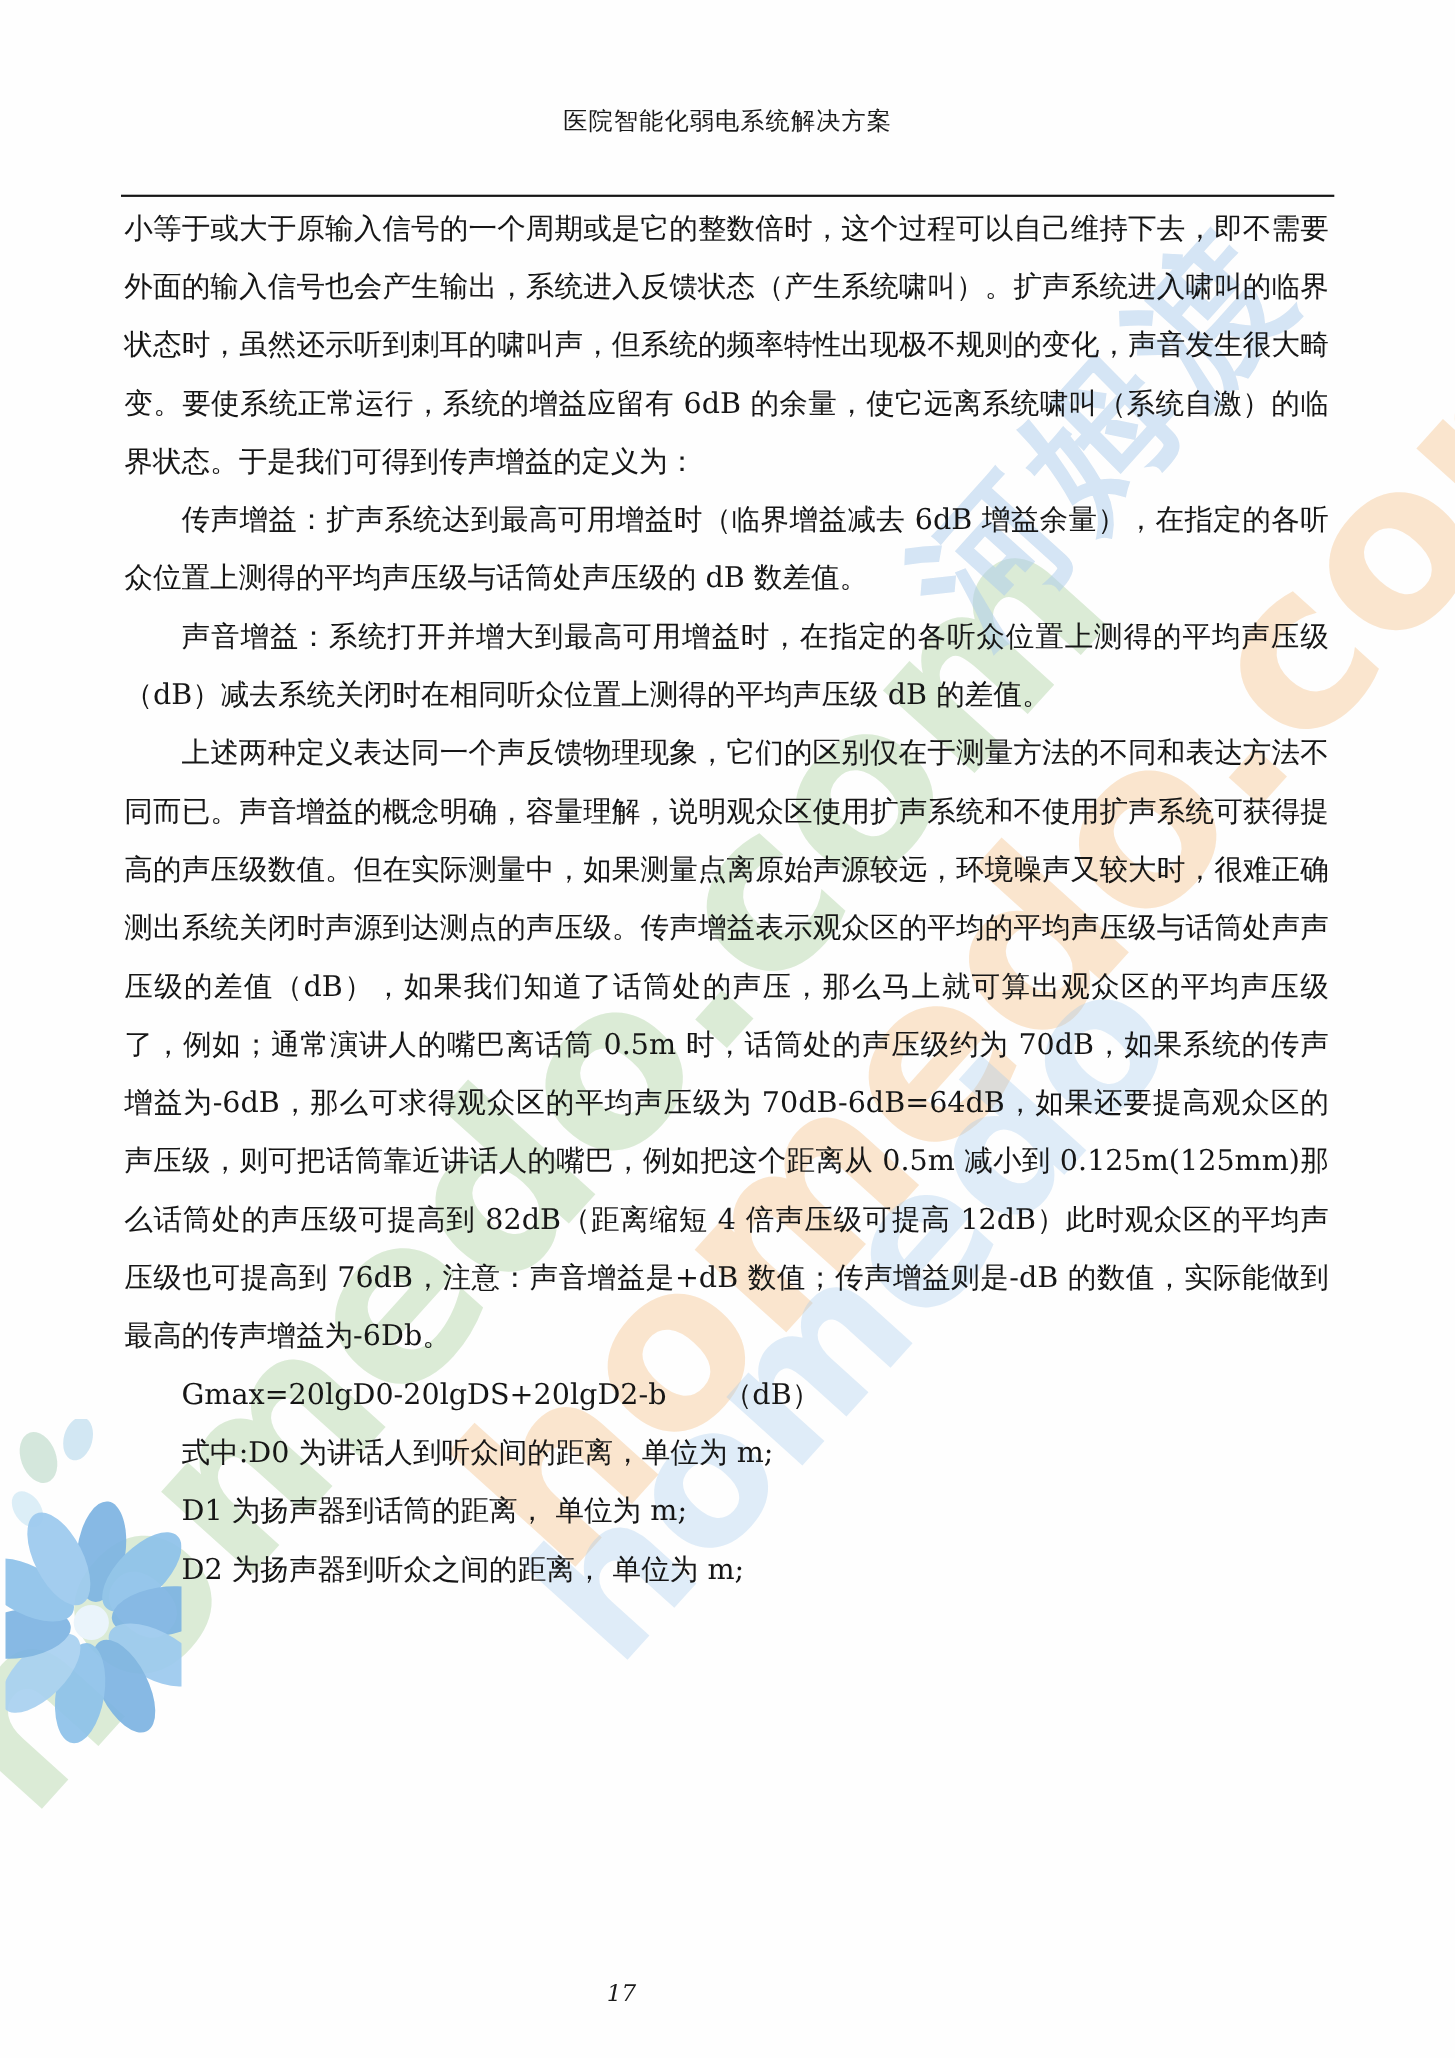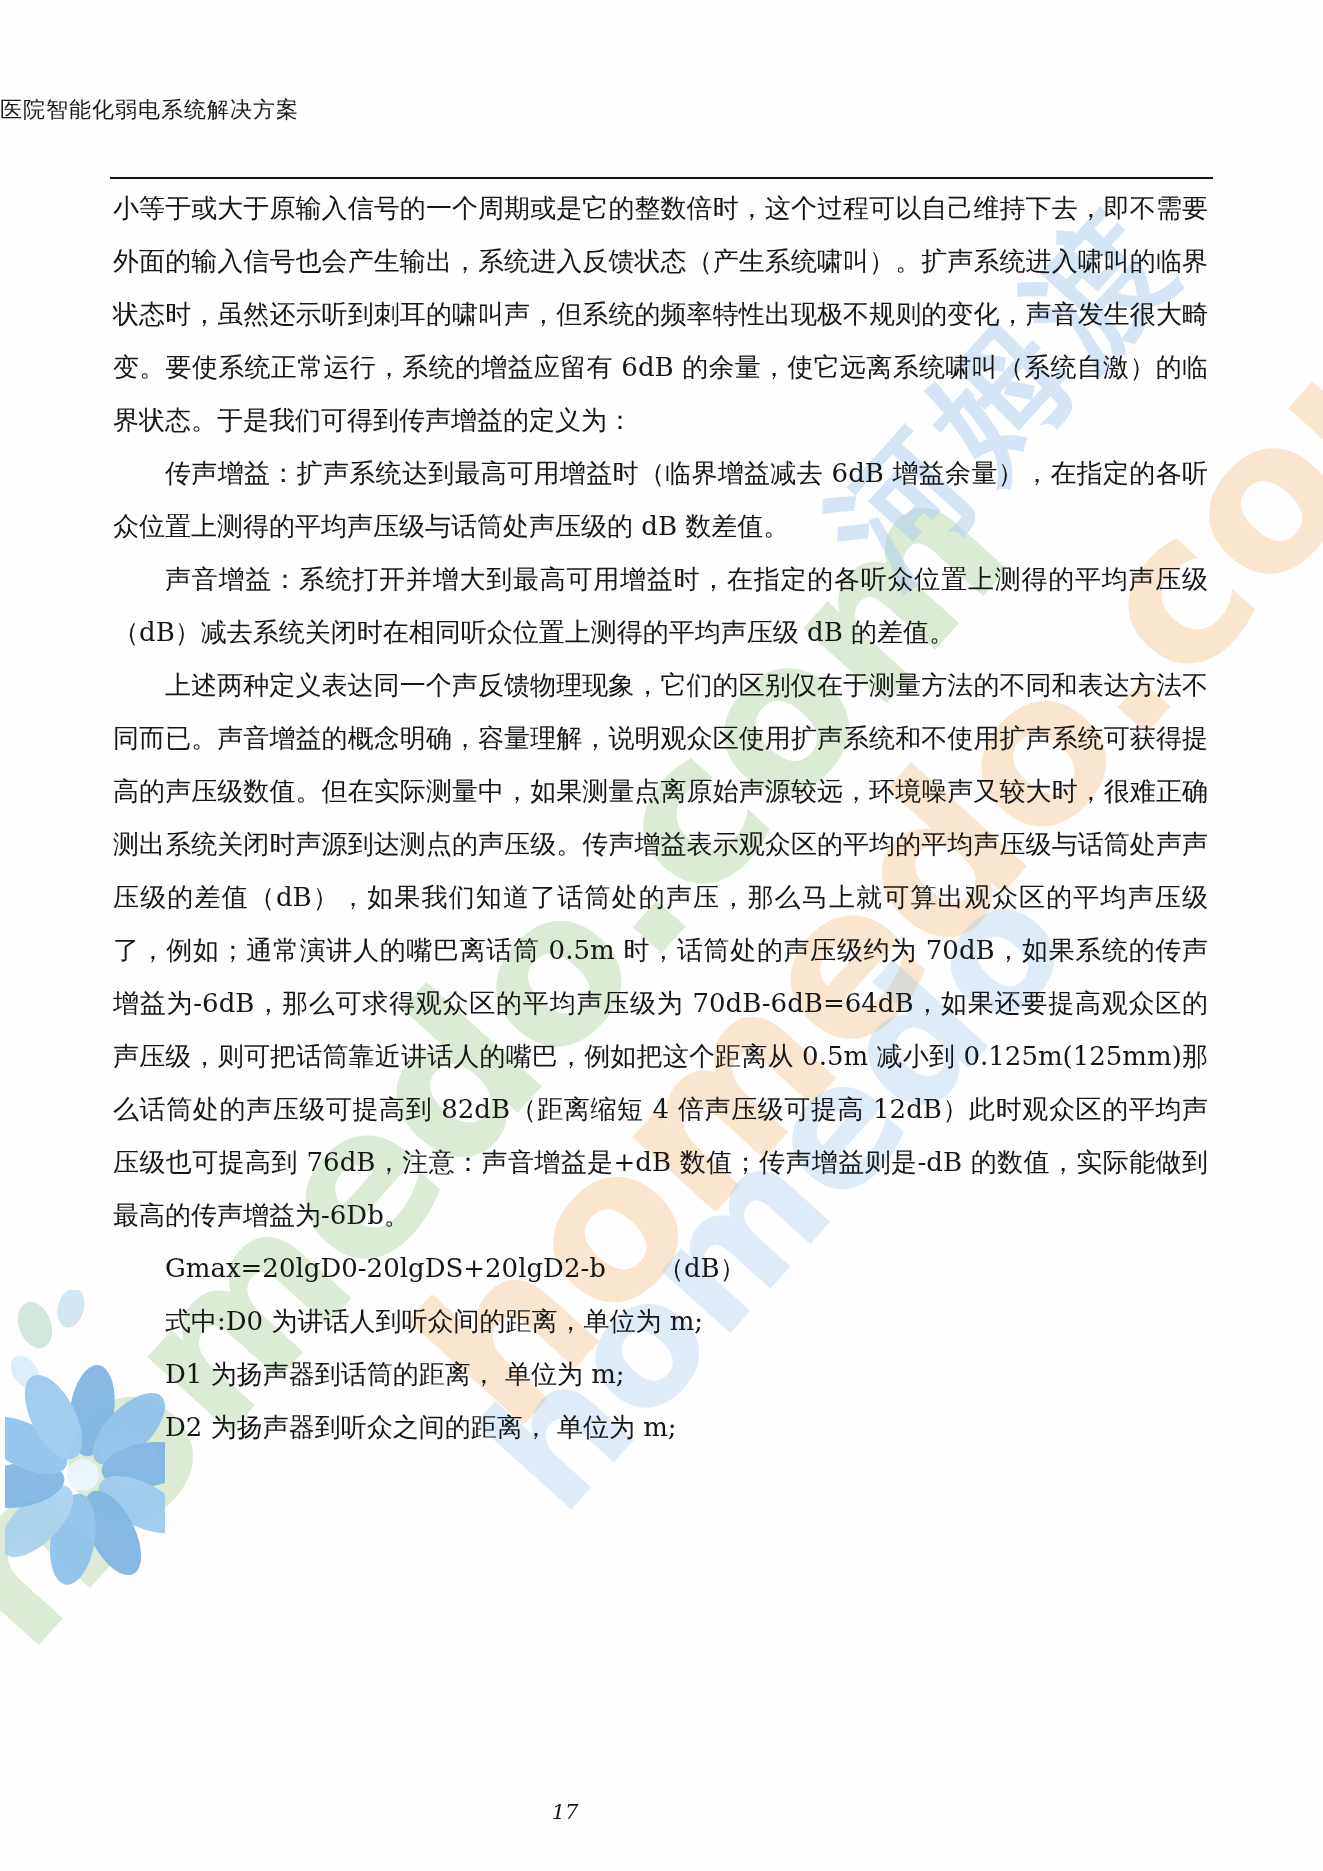--- a/index.html
+++ b/index.html
@@ -39,20 +39,21 @@
     position: absolute;
     left: 5px;
     top: 1290px;
   }
   
   .doc-title {
     position: absolute;
     top: 95px;
     left: 0;
     width: 1323px;
+    text-align: center;
     font-size: 22px;
     letter-spacing: 1px;
     color: #1a1a1a;
     z-index: 2;
   }
   .header-rule {
     position: absolute;
     top: 177px;
     left: 110px;
     width: 1103px;

